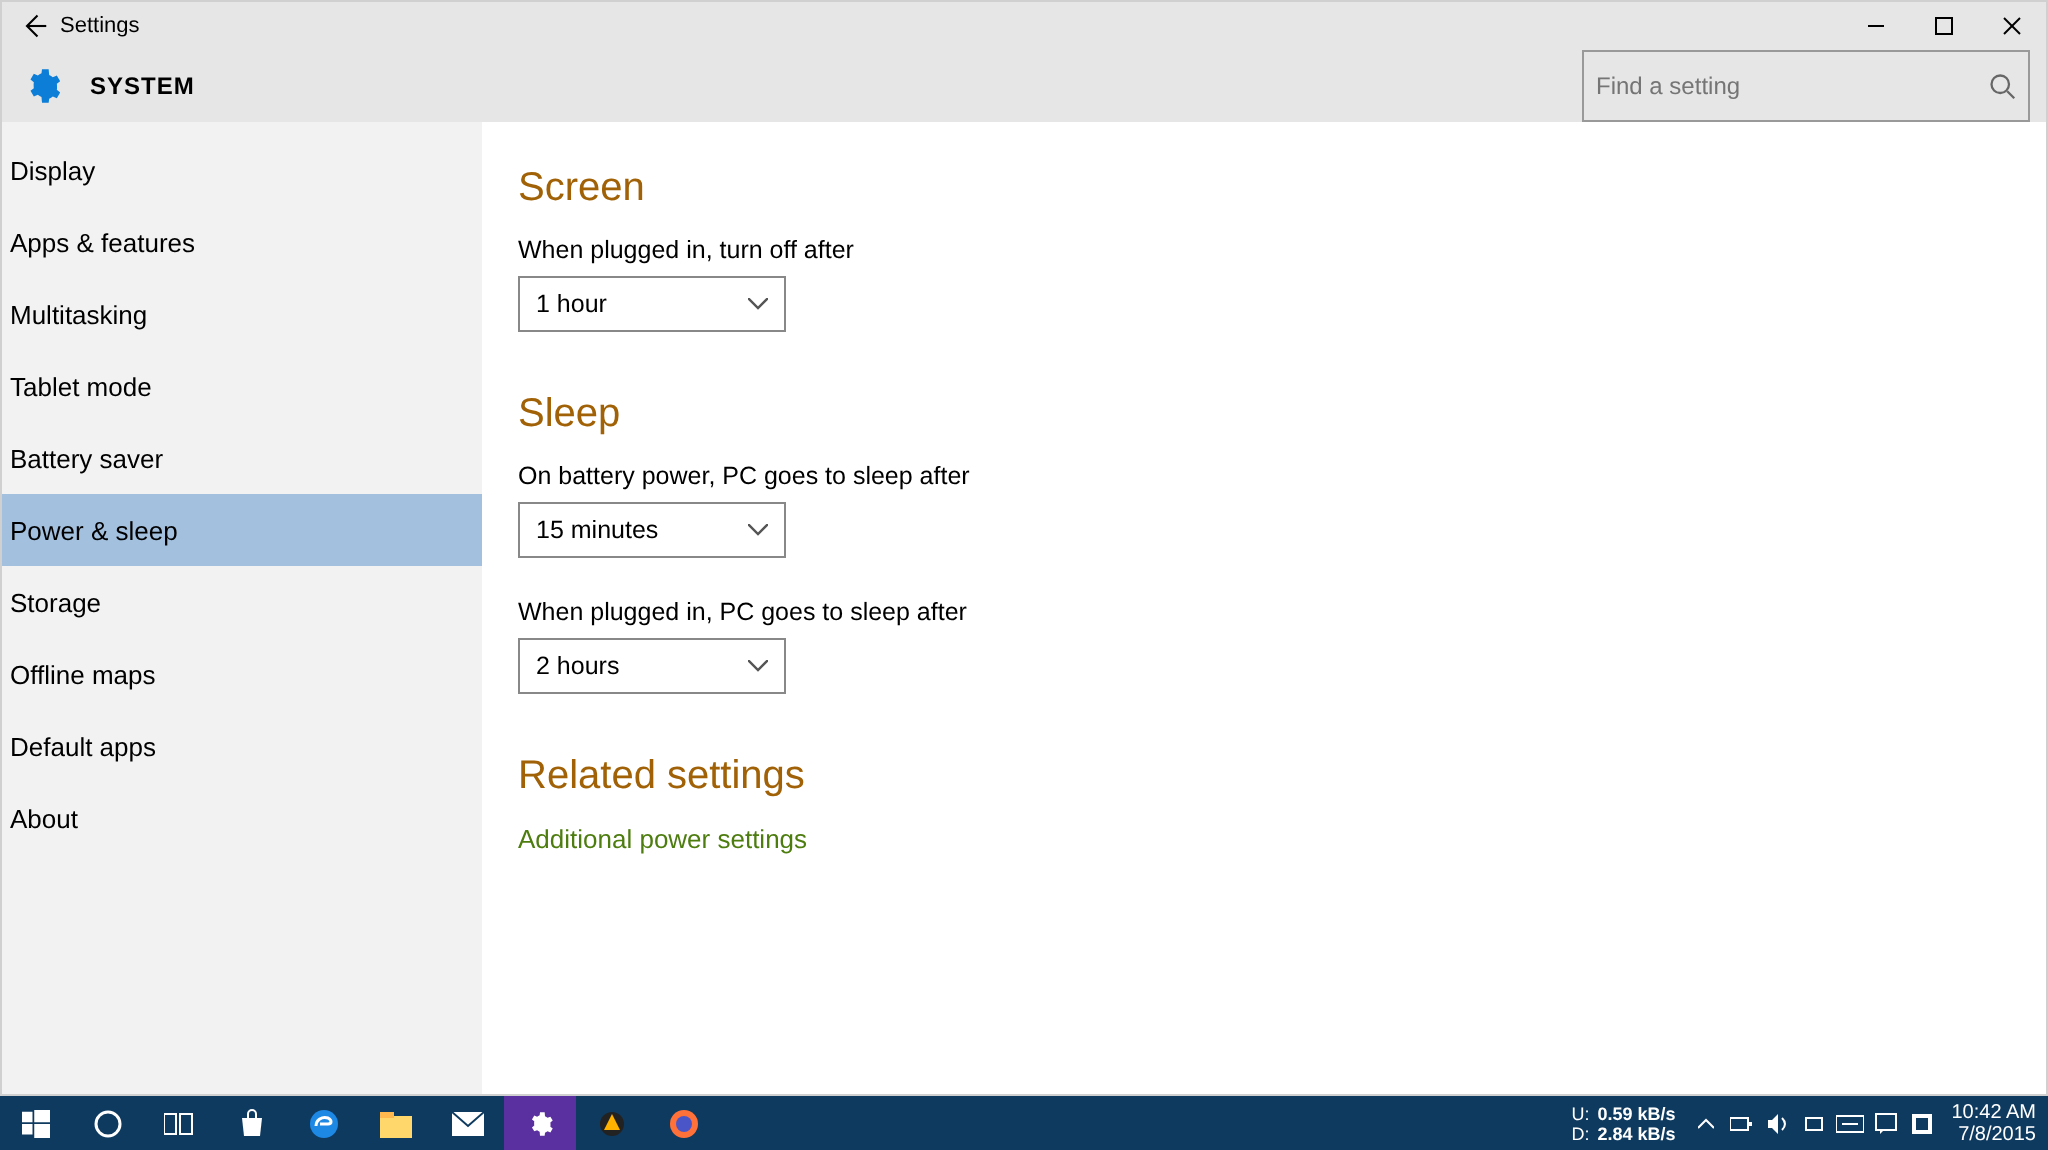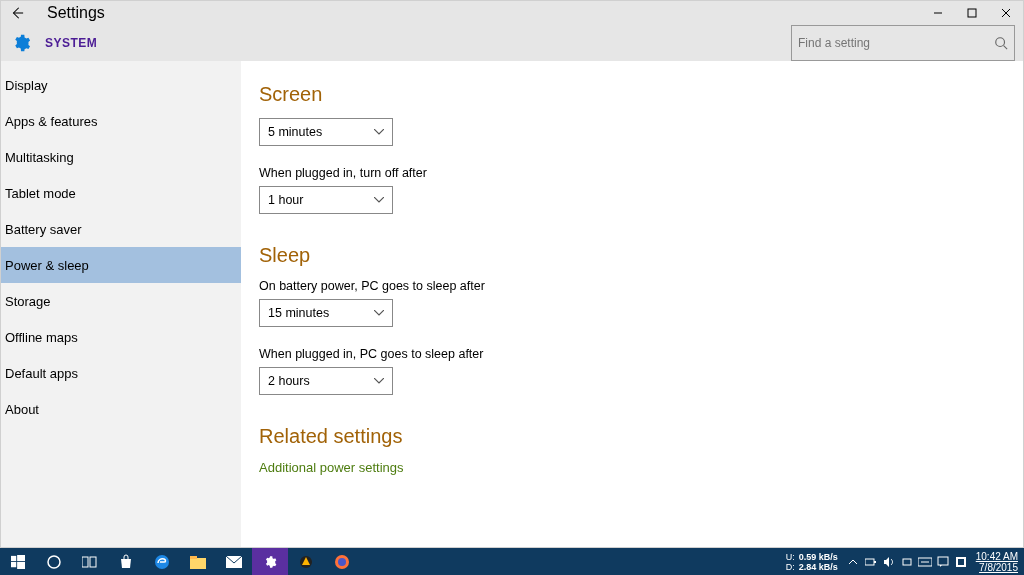--- a/index.html
+++ b/index.html
@@ -11,35 +11,35 @@
   
   .titlebar {
     height: 24px; background: #e6e6e6; display: flex; align-items: center;
     position: relative;
   }
   .titlebar .back {
     width: 24px; height: 24px; display: flex; align-items: center; justify-content: center; cursor: default;
     margin-left: 4px;
   }
   .titlebar .title {
-    font-size: 16px; color: #000; margin-left: 18px; text-align: center;
+    font-size: 11px; color: #000; margin-left: 1px; text-align: center;
   }
   .titlebar .winbtns {
     position: absolute; right: 0; top: 0; display: flex;
   }
   .titlebar .winbtns div {
     width: 34px; height: 24px; display: flex; align-items: center; justify-content: center;
     font-size: 12px; color: #000;
   }
   
   .header {
     height: 36px; background: #e6e6e6; display: flex; align-items: center; padding: 0 8px;
   }
   .header .gear { width: 24px; height: 24px; display:flex; align-items:center; justify-content:center; color:#0078d7;}
-  .header .cat { font-size: 12px; font-weight: 600; letter-spacing: 0.5px; color:#4c1d95; margin-left: 12px;}
+  .header .cat { font-size: 12px; font-weight: 600; letter-spacing: 0.5px; color:#000000; margin-left: 12px;}
   .header .spacer { flex: 1; }
   .header .search {
     width: 224px; height: 36px; border: 1px solid #999; background: #e6e6e6;
     display: flex; align-items: center; padding: 0 6px;
   }
   .header .search input {
     flex:1; border:none; background:transparent; outline:none; font-size: 12px; color:#555;
   }
   .header .search .sicon { color:#666; }
   
@@ -76,21 +76,21 @@
   .taskbar .tbitem {
     width:36px; height:27px; display:flex; align-items:center; justify-content:center;
   }
   .taskbar .tbitem.active { background:#5a2fa0; }
   .taskbar .tray {
     position:absolute; right:0; top:0; height:27px; display:flex; align-items:center;
   }
   .tray .netinfo { font-size:9px; line-height:10px; text-align:right; margin-right:4px; }
   .tray .netspeed { font-size:9px; line-height:10px; text-align:left; margin-right:6px;font-weight:bold; }
   .tray .ticon { width:18px; height:27px; display:flex; align-items:center; justify-content:center; }
-  .tray .clock { font-size:10px; line-height:11px; text-align:right; padding:0 6px;text-decoration:underline; }
+  .tray .clock { font-size:10px; line-height:11px; text-align:right; padding:0 6px; }
   svg { display:block; }
 </style>
 </head>
 <body>
 
 <div class="window">
 
   <div class="titlebar">
     <div class="back">
       <svg width="14" height="14" viewBox="0 0 16 16">
@@ -168,28 +168,20 @@
           <span>Default apps</span>
         </div>
       <div class="item">
           <span>About</span>
         </div>
     </div>
 
     <div class="content">
       <h2>Screen</h2>
 
-      <div class="dropdown">
-        <span>5 minutes</span>
-        <span>
-            <svg width="10" height="6">
-              <path d="M0 0 L5 5 L10 0" stroke="#555" stroke-width="1.2" fill="none"></path>
-            </svg>
-          </span>
-      </div>
 
       <div class="label">When plugged in, turn off after</div>
       <div class="dropdown">
         <span>1 hour</span>
         <span>
             <svg width="10" height="6">
               <path d="M0 0 L5 5 L10 0" stroke="#555" stroke-width="1.2" fill="none"></path>
             </svg>
           </span>
       </div>

